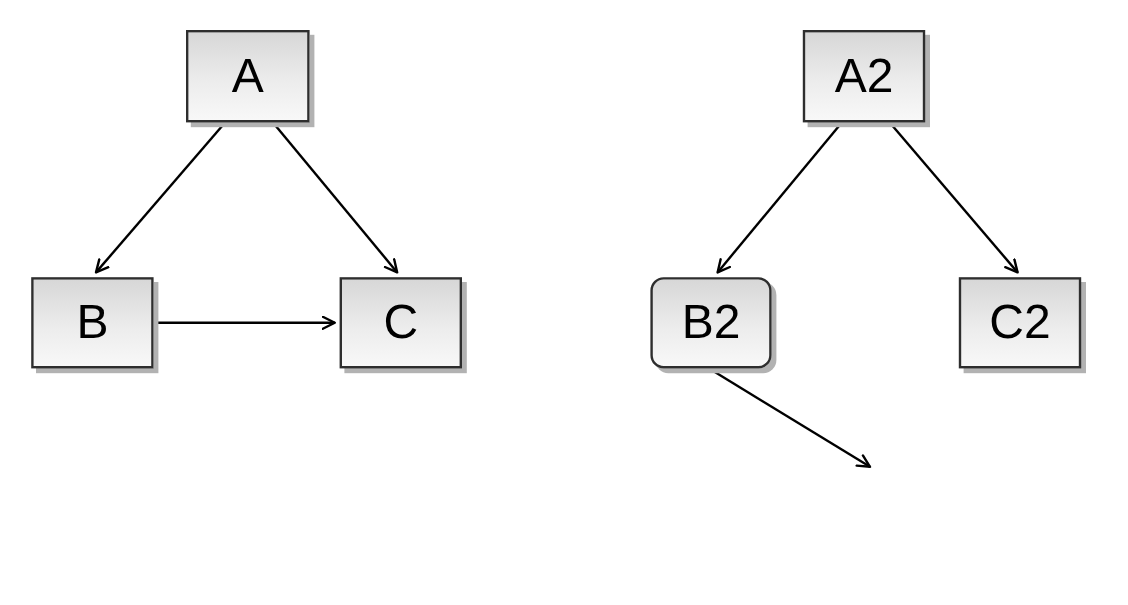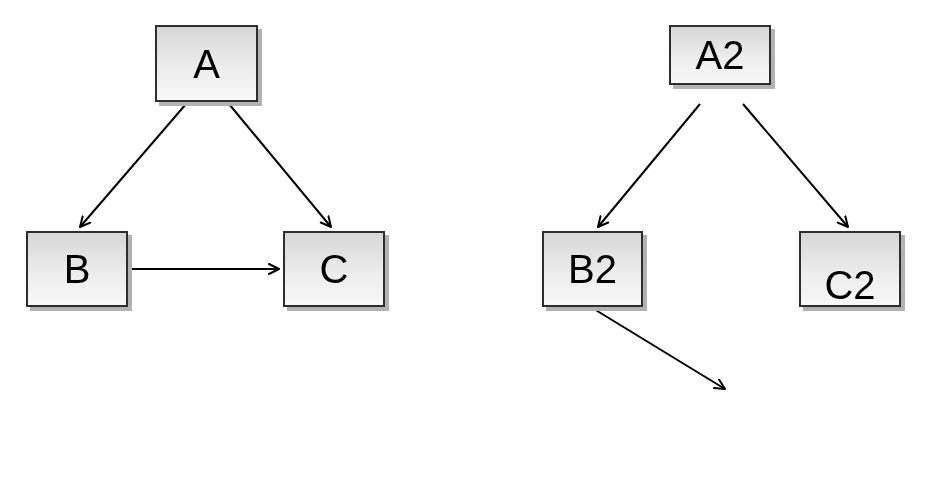--- a/index.html
+++ b/index.html
@@ -37,23 +37,23 @@
     font-size: 40px;
     line-height: 1;
     color: #000000;
     user-select: none;
   }
   
   .node-a  { left: 155px; top: 25px;  width: 103px; height: 77px; }
   .node-b  { left: 26px;  top: 231px; width: 102px; height: 76px; }
   .node-c  { left: 283px; top: 231px; width: 102px; height: 76px; }
   
-  .node-a2 { left: 669px; top: 25px;  width: 102px; height: 60px; }
-  .node-b2 { left: 542px; top: 231px; width: 101px; height: 76px; }
-  .node-c2 { left: 799px; top: 231px; width: 102px; height: 76px; align-items: flex-end; }
+  .node-a2 { left: 669px; top: 25px;  width: 102px; height: 77px; }
+  .node-b2 { left: 542px; top: 231px; width: 101px; height: 76px; border-radius: 11px; }
+  .node-c2 { left: 799px; top: 231px; width: 102px; height: 76px; }
   .node-c3 { left: 677px; top: 393px; width: 101px; height: 75px; }
   .edge {
     stroke: #000000;
     stroke-width: 2;
   }
 </style>
 </head>
 <body>
 
 <div class="canvas">

